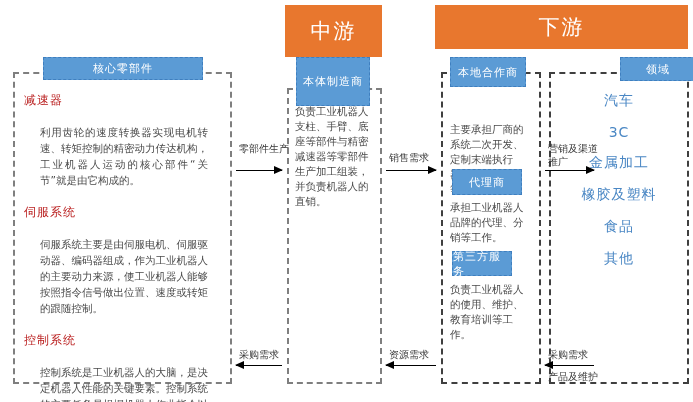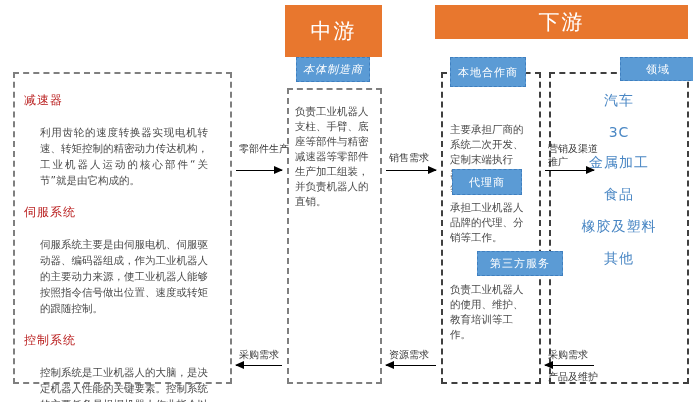--- a/index.html
+++ b/index.html
@@ -17,39 +17,39 @@
     position:absolute;
     background:#E8772E;
     color:#ffffff;
     display:flex;align-items:center;justify-content:center;
     font-size:21px;
     letter-spacing:2px;
     font-weight:400;
   }
   #hdr-up   {left:13px; top:5px; width:217px; height:52px;}
   #hdr-mid  {left:285px;top:5px; width:97px;  height:52px;}
-  #hdr-down {left:435px;top:5px; width:253px; height:34px;}
+  #hdr-down {left:435px;top:5px; width:253px; height:44px;}
 
   
   .chip{
     position:absolute;
     background:#5B9BD5;
     border:1px dashed #3F7FBF;
     color:#ffffff;
     display:flex;align-items:center;justify-content:center;
     font-size:11px;
     letter-spacing:1px;
     box-sizing:border-box;
     z-index:5;
   }
   #chip-core   {left:43px; top:57px; width:160px;height:23px;}
-  #chip-body   {left:296px;top:57px; width:74px; height:25px;font-style:italic; }
+  #chip-body   {left:296px;top:57px; width:74px; height:49px; }
   #chip-local  {left:450px;top:57px; width:76px; height:30px;}
   #chip-agent  {left:452px;top:169px;width:70px; height:26px;}
-  #chip-third  {left:477px;top:251px;width:86px; height:25px;}
+  #chip-third  {left:452px;top:251px;width:60px; height:25px;}
   #chip-field  {left:620px;top:57px; width:76px; height:24px;}
 
   
   .panel{
     position:absolute;
     border:2px dashed #7F7F7F;
     box-sizing:border-box;
     background:transparent;
   }
   #panel-up   {left:13px; top:72px; width:219px;height:312px;}
@@ -145,20 +145,21 @@
 <div class="stage">
 
   <div class="hdr" id="hdr-mid">中游</div>
   <div class="hdr" id="hdr-down">下游</div>
 
   <div class="panel" id="panel-up"></div>
   <div class="panel" id="panel-mid"></div>
   <div class="panel" id="panel-down"></div>
   <div class="panel" id="panel-field"></div>
 
+  <div class="chip" id="chip-core">核心零部件</div>
   <div class="chip" id="chip-body">本体制造商</div>
   <div class="chip" id="chip-local">本地合作商</div>
   <div class="chip" id="chip-agent">代理商</div>
   <div class="chip" id="chip-third">第三方服务</div>
   <div class="chip" id="chip-field">领域</div>
 
   <div class="up-body">
     <div class="up-sect">
       <div class="up-head">减速器</div>
       <p>利用齿轮的速度转换器实现电机转速、转矩控制的精密动力传达机构，工业机器人运动的核心部件“关节”就是由它构成的。</p>
@@ -176,22 +177,22 @@
   <div id="mid-text">负责工业机器人支柱、手臂、底座等部件与精密减速器等零部件生产加工组装，并负责机器人的直销。</div>
 
   <div class="dn-text" id="dn-local-text">主要承担厂商的系统二次开发、定制末端执行器、售后服务等。</div>
   <div class="dn-text" id="dn-agent-text">承担工业机器人品牌的代理、分销等工作。</div>
   <div class="dn-text" id="dn-third-text">负责工业机器人的使用、维护、教育培训等工作。</div>
 
   <div id="field-list">
     <div>汽车</div>
     <div>3C</div>
     <div>金属加工</div>
+    <div>橡胶及塑料</div>
     <div>食品</div>
-    <div>橡胶及塑料</div>
     <div>其他</div>
   </div>
 
   <div class="arrow right thick" id="arr-1">
       <span class="head"></span>
     </div>
   <div class="alabel" id="lab-1">零部件生产</div>
 
   <div class="arrow left thick" id="arr-2">
       <span class="head"></span>

